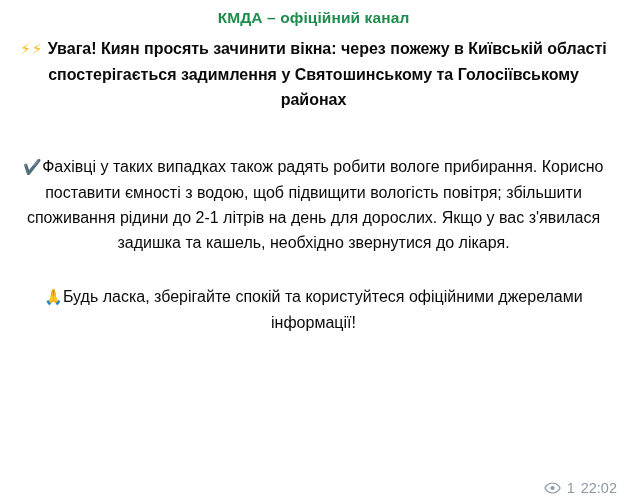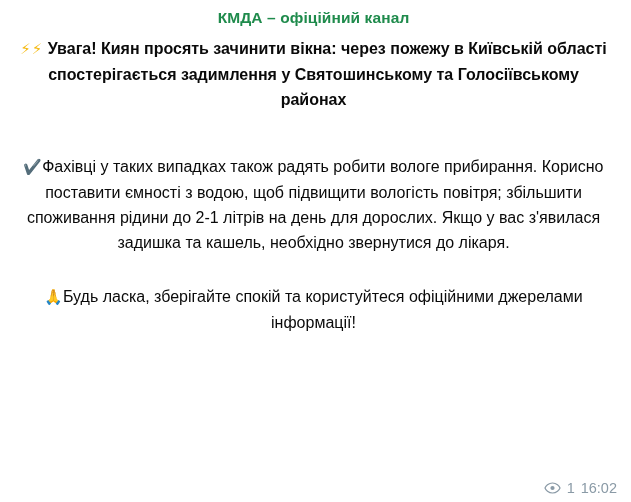--- a/index.html
+++ b/index.html
@@ -107,16 +107,16 @@
   <div class="para"><span class="emoji emoji-pray">🙏</span><span>Будь ласка, зберігайте спокій та користуйтеся офіційними джерелами інформації!</span></div>
 
   <div class="footer">
     <span class="eye-icon">
       <svg width="17" height="12" viewBox="0 0 17 12" fill="none" xmlns="http://www.w3.org/2000/svg">
         <path d="M8.5 1C4.5 1 1.6 4.2 1 6c0.6 1.8 3.5 5 7.5 5s6.9-3.2 7.5-5c-0.6-1.8-3.5-5-7.5-5z" stroke="#8a9aa6" stroke-width="1.2" fill="none"></path>
         <circle cx="8.5" cy="6" r="2.1" fill="#8a9aa6"></circle>
       </svg>
     </span>
     <span class="views-count">1</span>
-    <span class="time">16:02</span>
+    <span class="time">22:02</span>
   </div>
 
 </div>
 
 </body></html>

